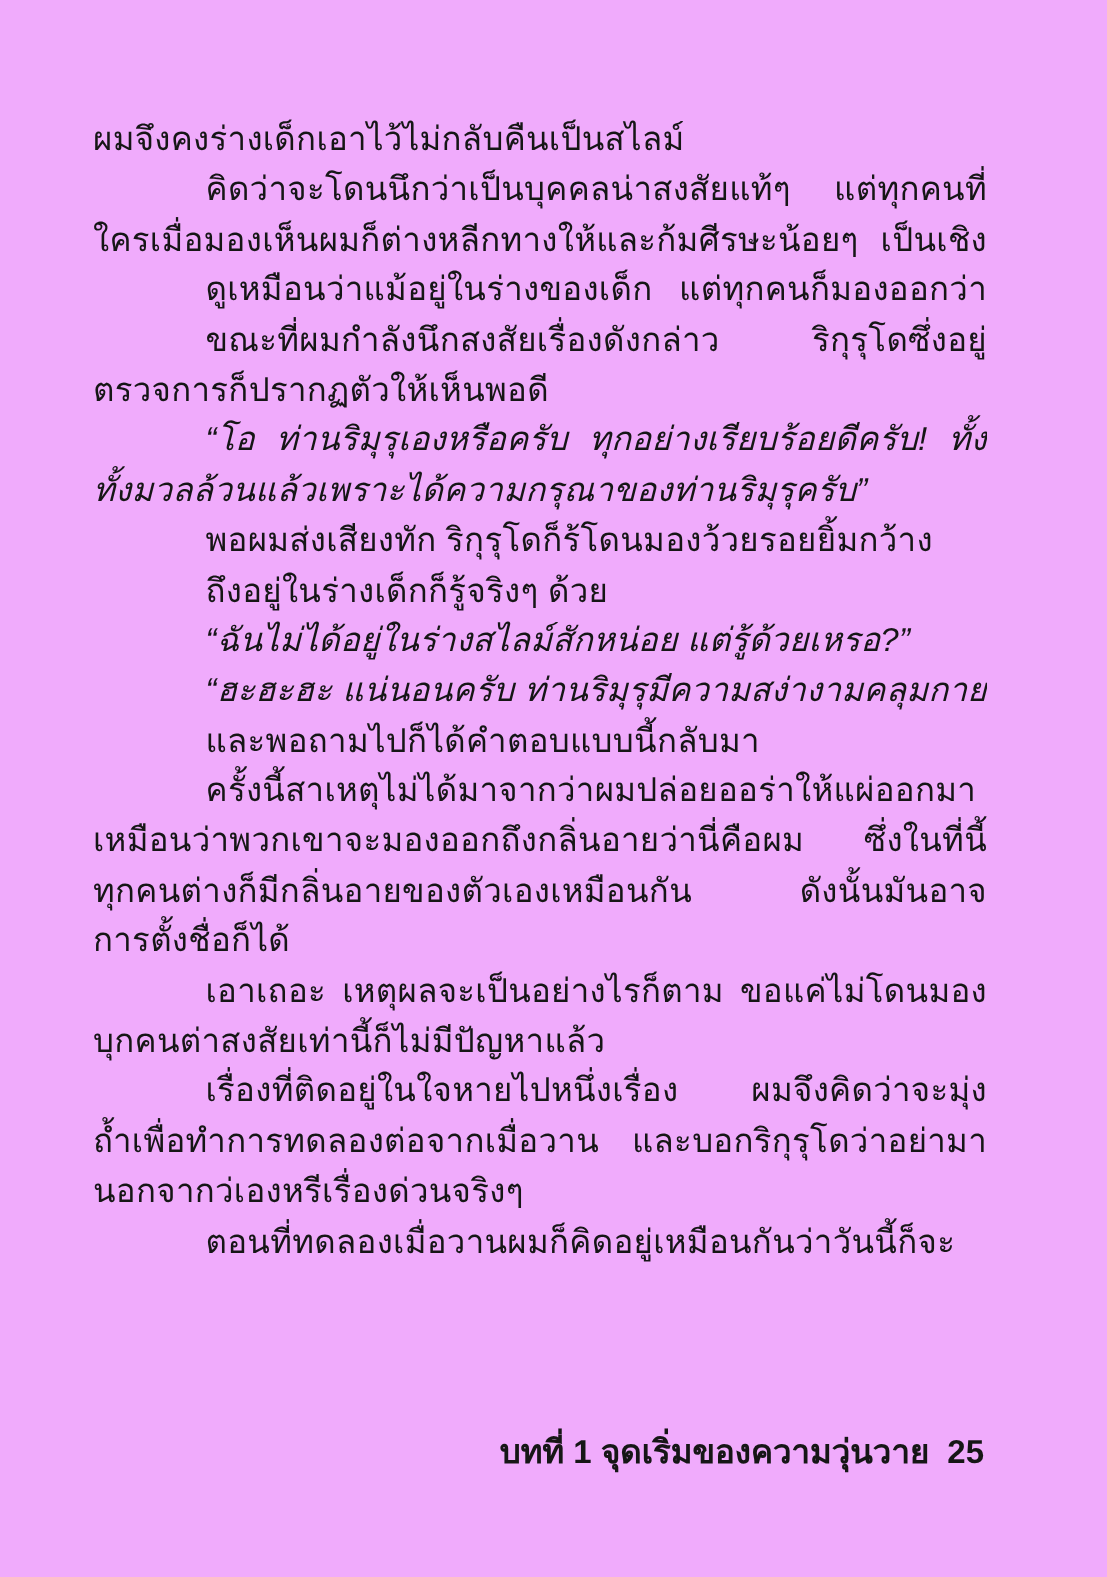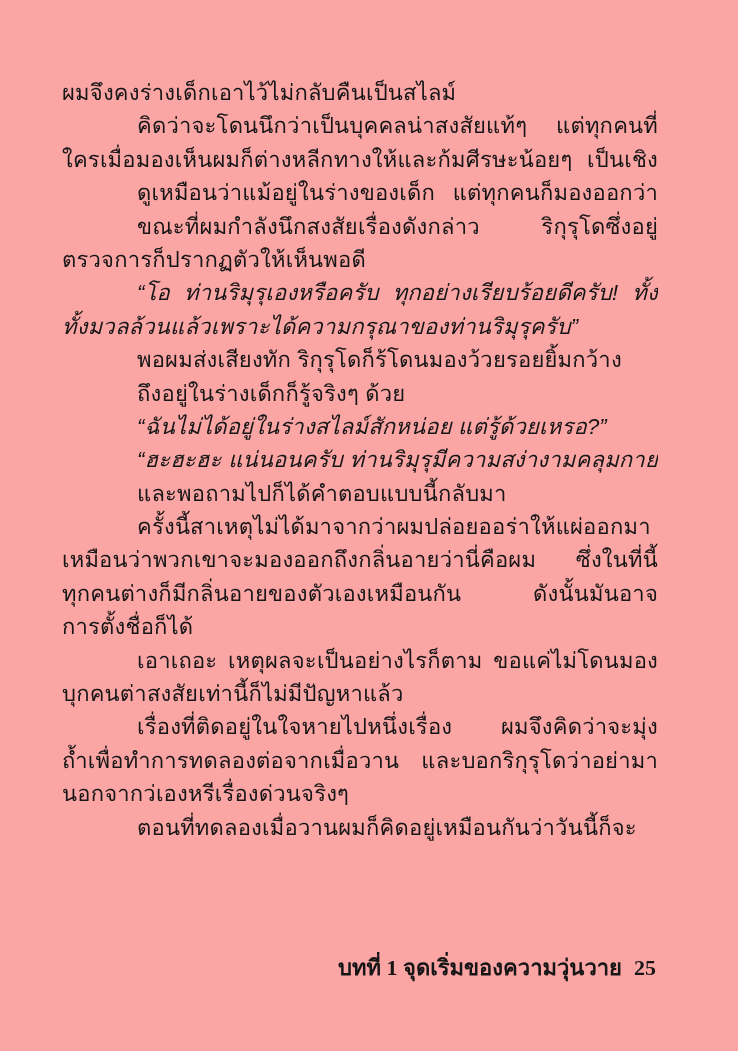--- a/index.html
+++ b/index.html
@@ -4,21 +4,21 @@
 <style>
   html, body {
     margin: 0;
     padding: 0;
     background: #ffffff;
   }
   .page {
     position: relative;
     width: 738px;
     height: 1051px;
-    background: #fca5a5;
+    background: #f0abfc;
     color: #161616;
     font-family: "Liberation Sans", "DejaVu Sans", sans-serif;
     overflow: hidden;
   }
   .content {
     position: absolute;
     left: 62px;
     top: 76px;
     width: 596px;
   }
@@ -40,21 +40,21 @@
     white-space: normal;
     text-align: justify;
     text-align-last: justify;
   }
   .footer {
     position: absolute;
     left: 62px;
     top: 951px;
     width: 594px;
     text-align: right;
-    font-family: Liberation Serif, serif;
+    font-family: Liberation Sans, sans-serif;
     font-weight: bold;
     font-size: 22px;
     line-height: 34px;
     color: #161616;
   }
   .footer .pagenum {
     margin-left: 12px;
   }
 </style>
 </head>

